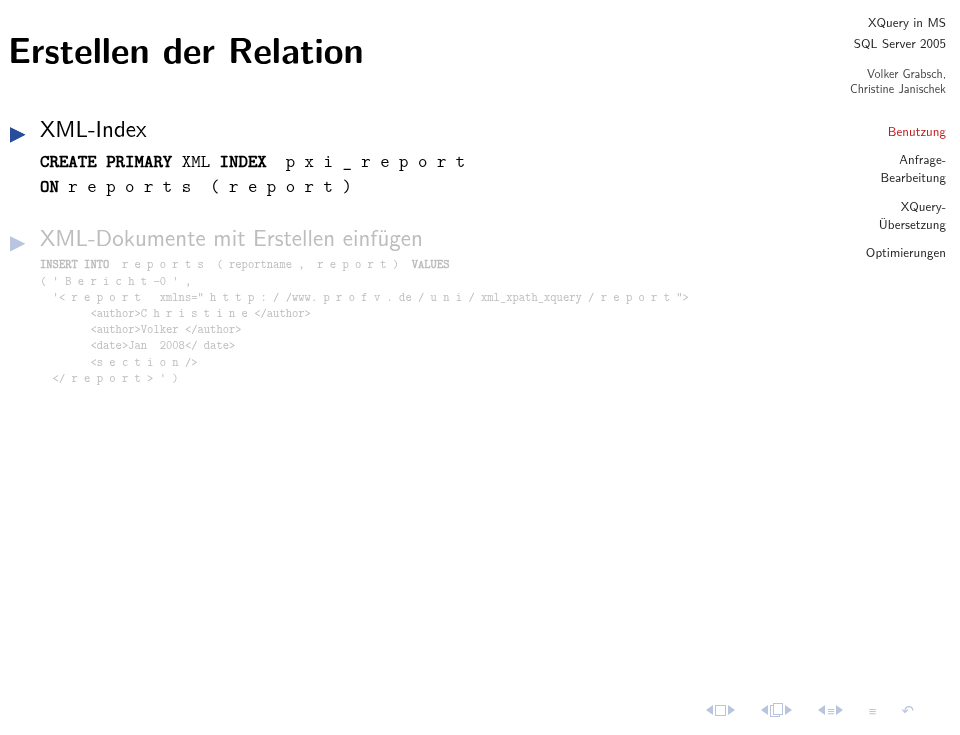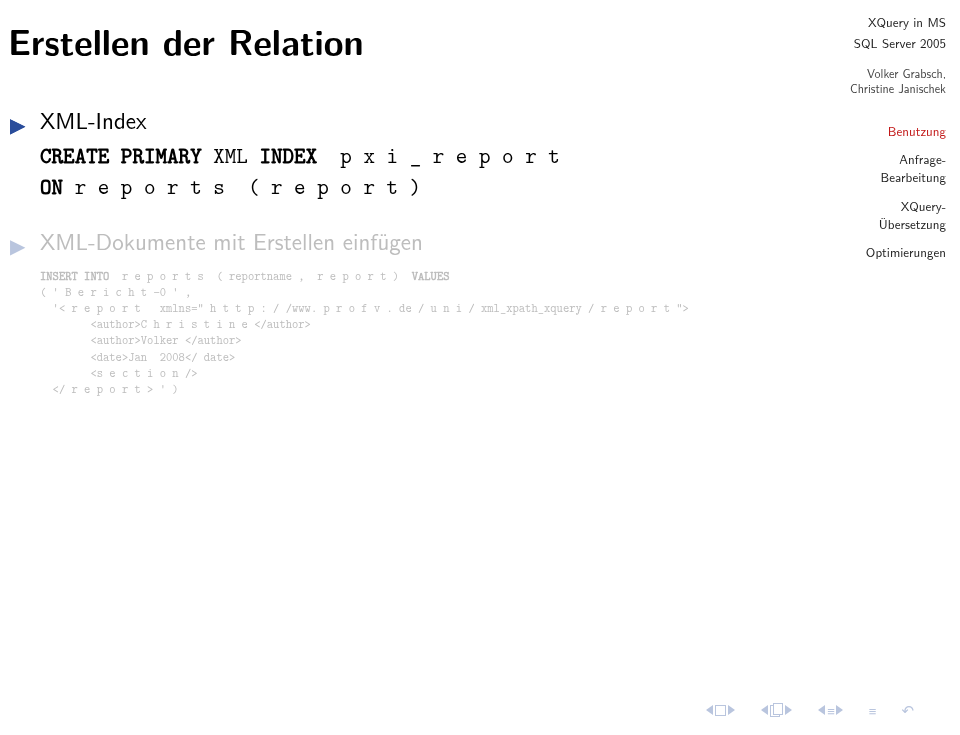--- a/index.html
+++ b/index.html
@@ -12,21 +12,21 @@
     overflow: hidden;
   }
   .slide {
     width: 100%;
     height: 100%;
     display: flex;
     position: relative;
   }
   .main {
     flex: 1;
-    padding: 8px 20px 0 0;
+    padding: 16px 20px 0 0;
   }
   .title {
     font-size: 36px;
     font-weight: bold;
     color: #000;
     padding: 6px 0 20px 8px;
   }
   .sidebar {
     width: 200px;
     padding: 12px 14px 0 8px;
@@ -58,34 +58,34 @@
   }
   .codeblock {
     font-family: "Latin Modern Mono", "Courier New", monospace;
     font-size: 23px;
     white-space: pre;
     margin: 8px 0 14px 0;
     line-height: 1.45;
   }
   .codeblock2 {
     font-family: "Latin Modern Mono", "Courier New", monospace;
-    font-size: 22px;
+    font-size: 18px;
     white-space: pre;
     margin: 6px 0 4px 0;
     line-height: 1.4;
   }
   .kw { font-weight: bold; }
   .dim { color: #bdbdbd; }
   .dimcode {
     font-family: "Latin Modern Mono", "Courier New", monospace;
     font-size: 12px;
     color: #bdbdbd;
     white-space: pre;
     line-height: 1.35;
-    margin-top: 12px;
+    margin-top: 4px;
   }
   .dimkw { font-weight: bold; color: #bdbdbd;}
   .footer-nav {
     position: absolute;
     bottom: 14px;
     right: 46px;
     display: flex;
     gap: 26px;
     color: #b9c5de;
     font-size: 14px;

